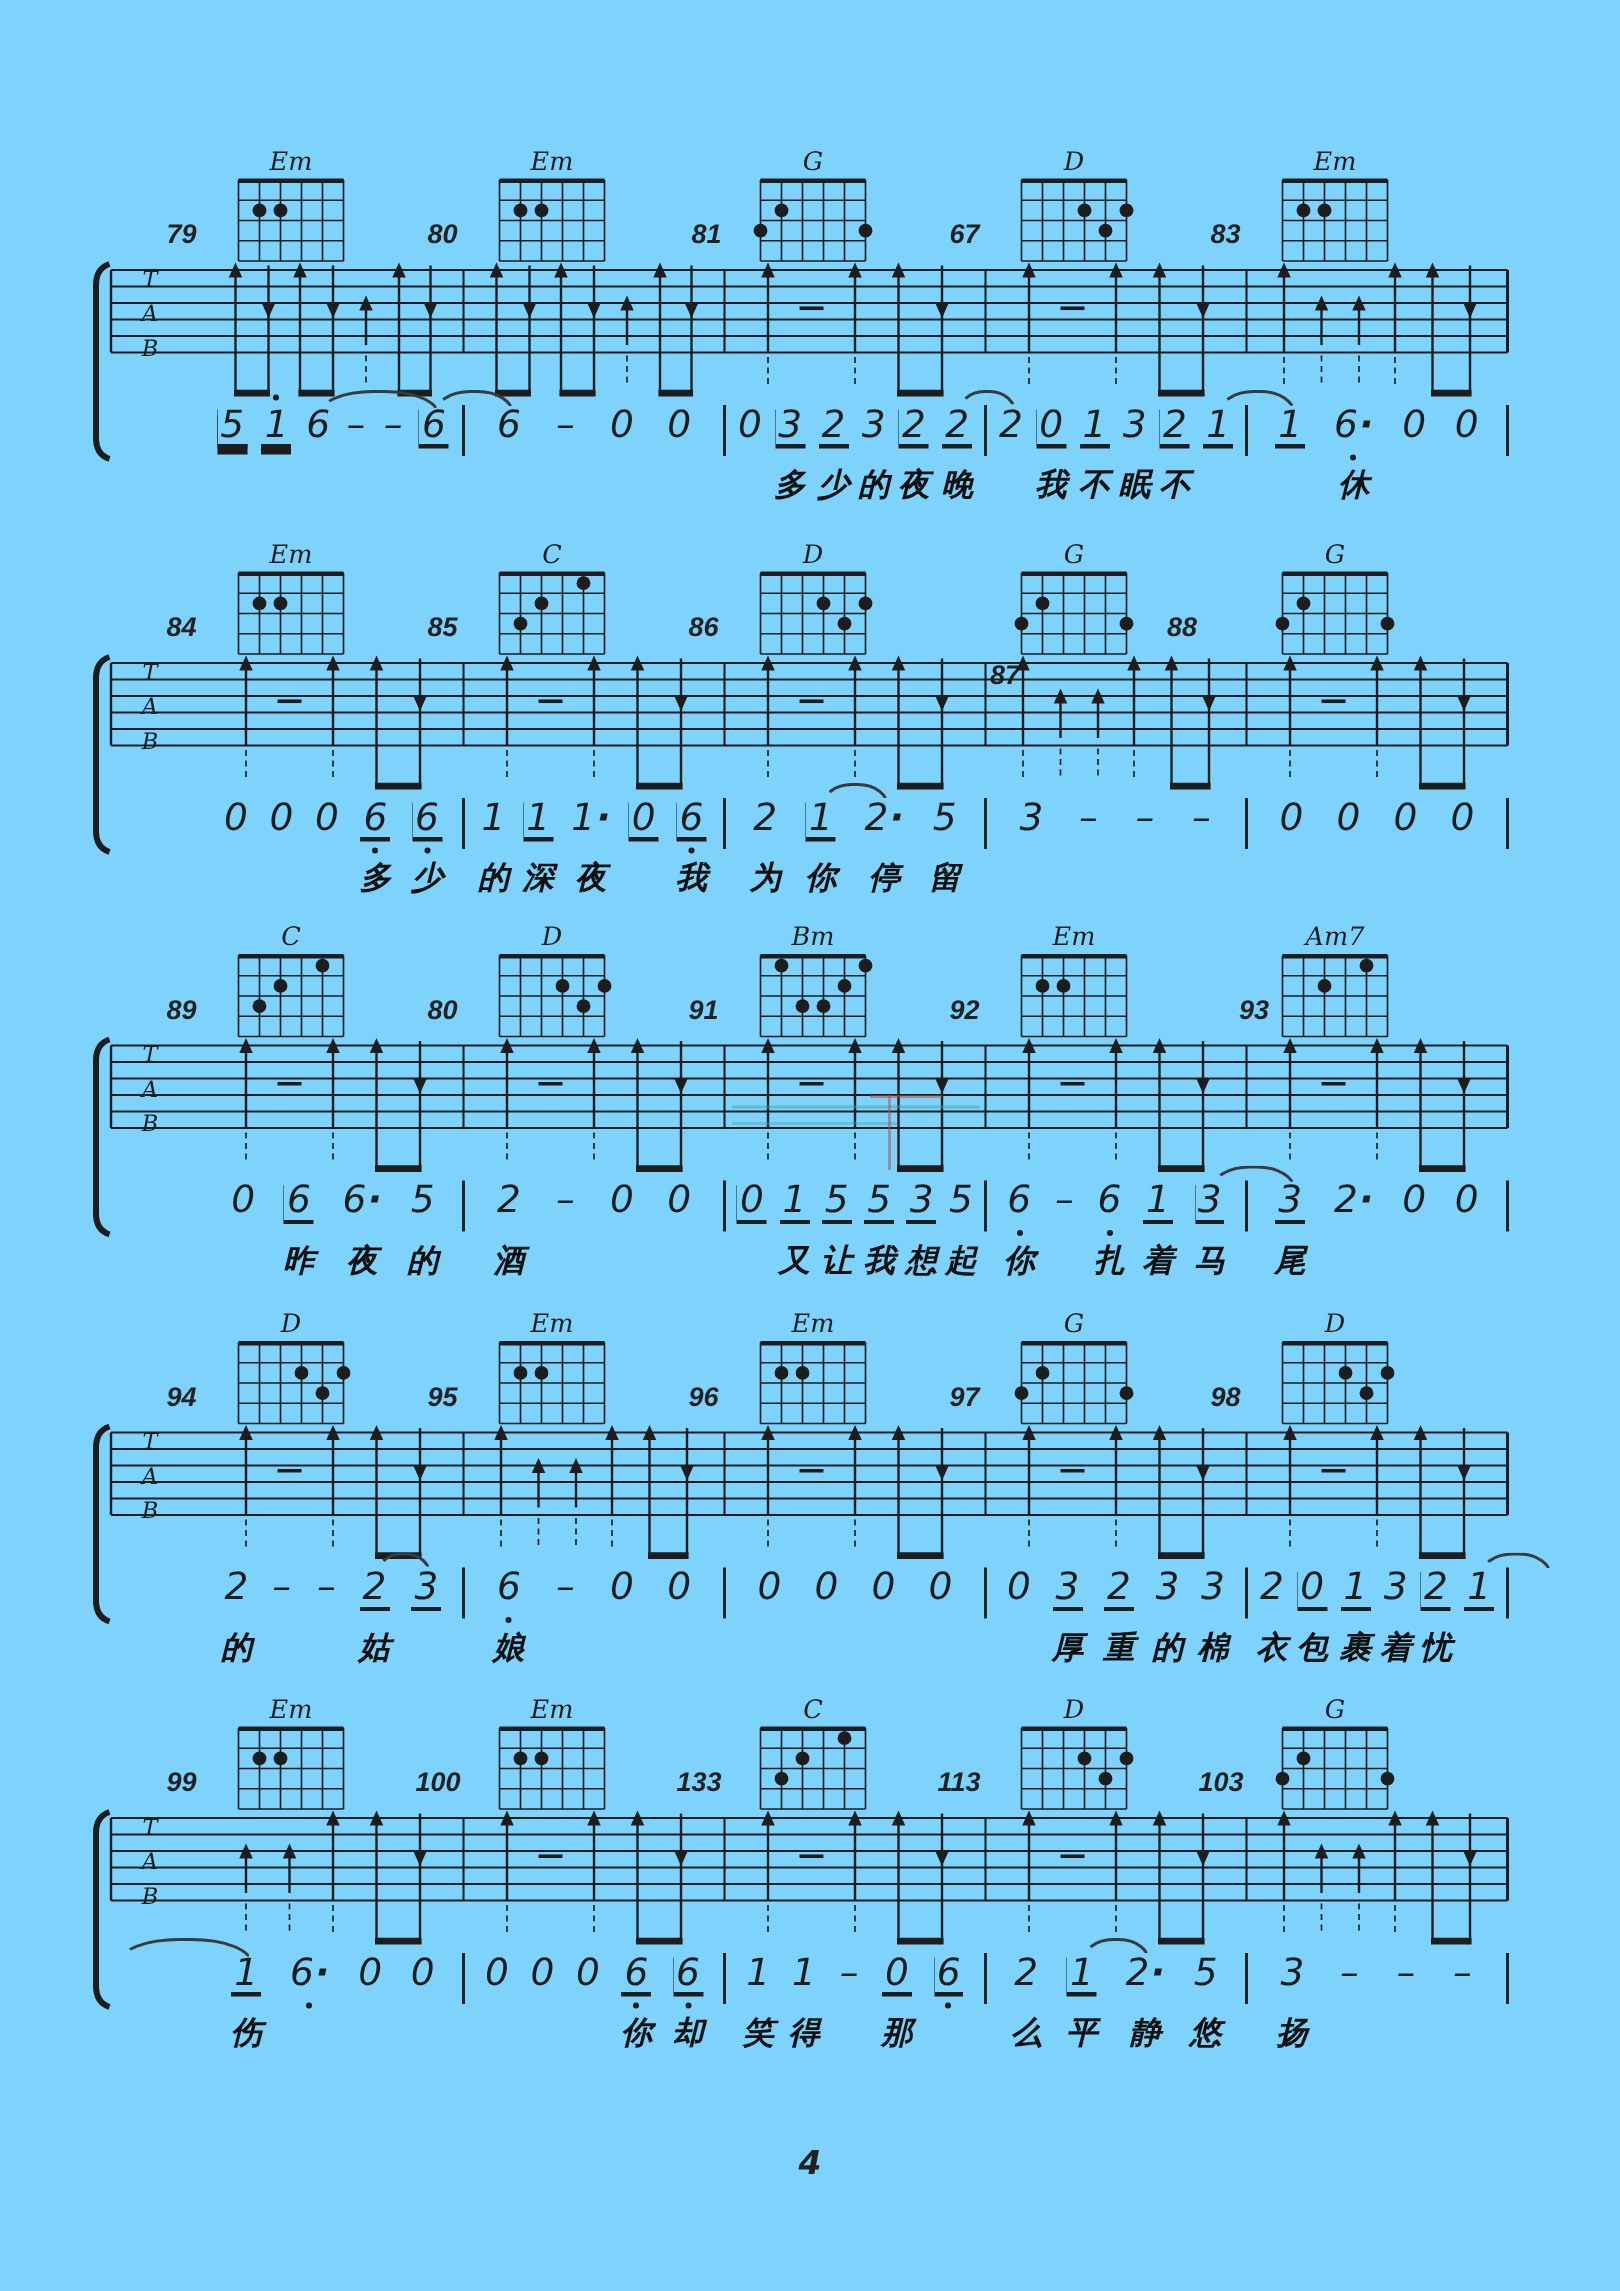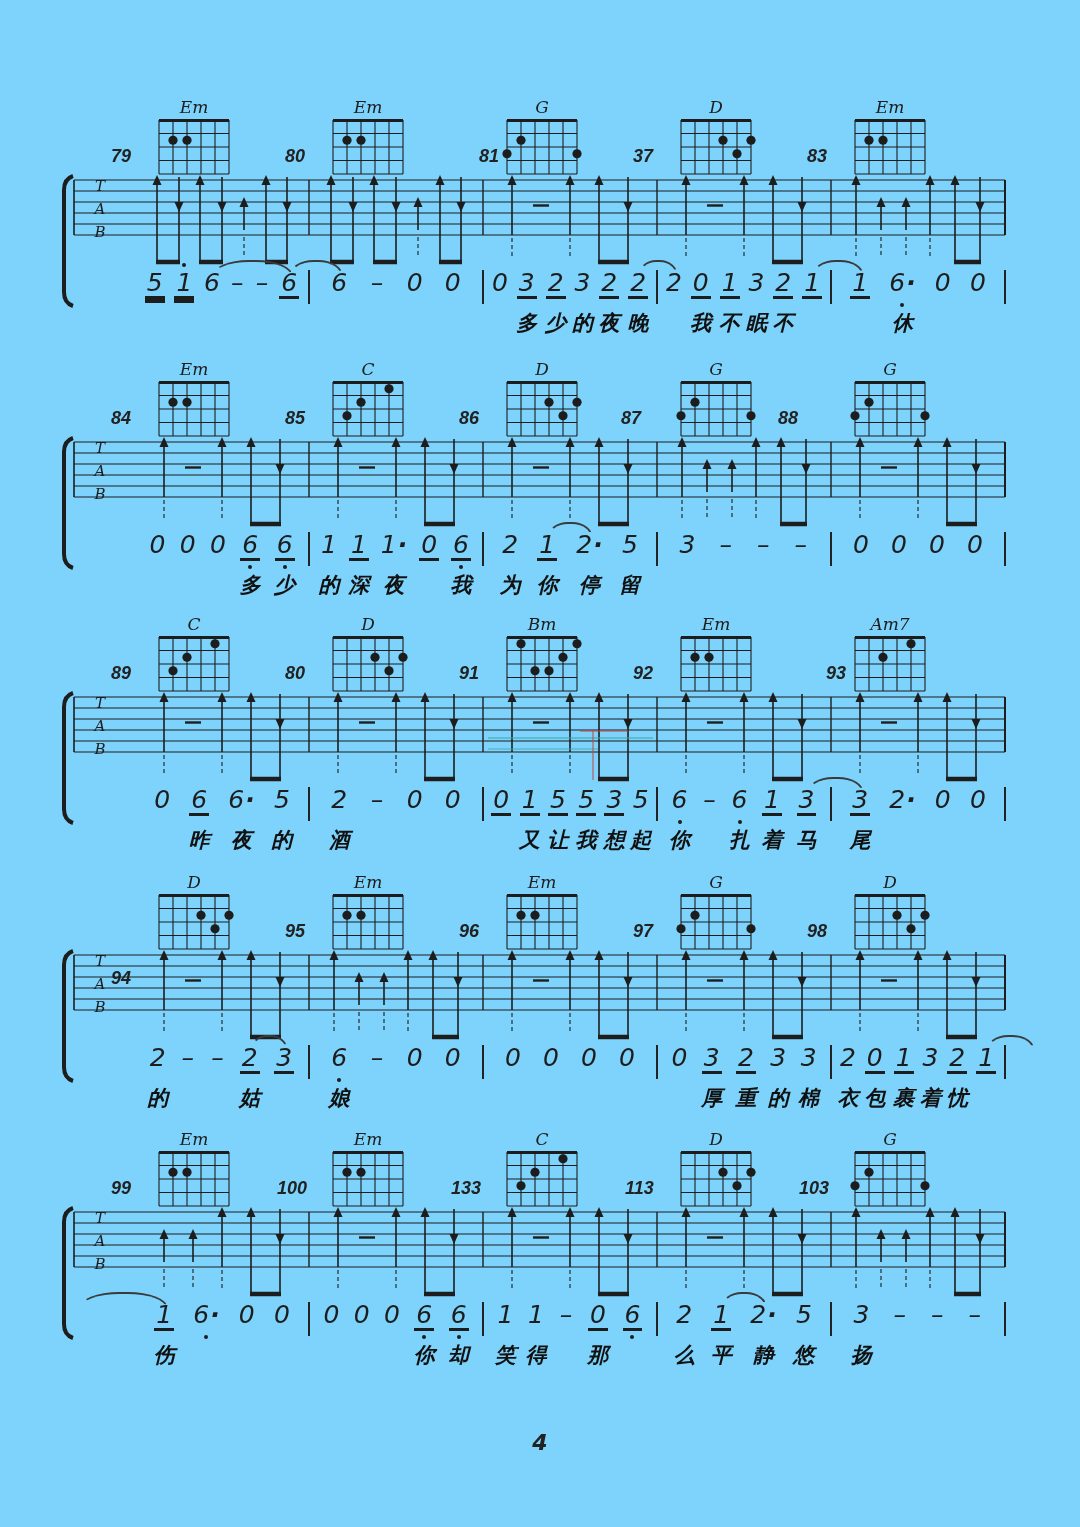--- a/index.html
+++ b/index.html
@@ -98,21 +98,21 @@
           <line x1="6" y1="20" x2="6" y2="74" stroke="#1d1d1d" stroke-width="1.1"></line>
           <line x1="20" y1="20" x2="20" y2="74" stroke="#1d1d1d" stroke-width="1.1"></line>
           <line x1="34" y1="20" x2="34" y2="74" stroke="#1d1d1d" stroke-width="1.1"></line>
           <line x1="48" y1="20" x2="48" y2="74" stroke="#1d1d1d" stroke-width="1.1"></line>
           <line x1="62" y1="20" x2="62" y2="74" stroke="#1d1d1d" stroke-width="1.1"></line>
           <line x1="76" y1="20" x2="76" y2="74" stroke="#1d1d1d" stroke-width="1.1"></line>
           <circle cx="20" cy="40.25" r="4.6" fill="#1d1d1d"></circle>
           <circle cx="6" cy="53.75" r="4.6" fill="#1d1d1d"></circle>
           <circle cx="76" cy="53.75" r="4.6" fill="#1d1d1d"></circle>
         </svg>
-        <div class="mnum" style="left: 411px;">81</div>
+        <div class="mnum" style="left: 393px;">81</div>
         <div class="jp-measure" style="left: 423px; width: 174px;">
           <span class="jp-cell"><span class="d">0</span></span>
           <span class="jp-cell"><span class="d ul1">3</span><span class="ly">多</span></span>
           <span class="jp-cell"><span class="d ul1">2</span><span class="ly">少</span></span>
           <span class="jp-cell"><span class="d">3</span><span class="ly">的</span></span>
           <span class="jp-cell"><span class="d ul1">2</span><span class="ly">夜</span></span>
           <span class="jp-cell"><span class="d ul1">2</span><span class="ly">晚</span></span>
         </div>
         <svg width="82" height="82" class="chord" style="left: 615px;">
           <text x="41" y="13" text-anchor="middle" font-size="17" font-family="&quot;DejaVu Serif&quot;,serif" fill="#1d1d1d">D</text>
@@ -125,21 +125,21 @@
           <line x1="6" y1="20" x2="6" y2="74" stroke="#1d1d1d" stroke-width="1.1"></line>
           <line x1="20" y1="20" x2="20" y2="74" stroke="#1d1d1d" stroke-width="1.1"></line>
           <line x1="34" y1="20" x2="34" y2="74" stroke="#1d1d1d" stroke-width="1.1"></line>
           <line x1="48" y1="20" x2="48" y2="74" stroke="#1d1d1d" stroke-width="1.1"></line>
           <line x1="62" y1="20" x2="62" y2="74" stroke="#1d1d1d" stroke-width="1.1"></line>
           <line x1="76" y1="20" x2="76" y2="74" stroke="#1d1d1d" stroke-width="1.1"></line>
           <circle cx="48" cy="40.25" r="4.6" fill="#1d1d1d"></circle>
           <circle cx="76" cy="40.25" r="4.6" fill="#1d1d1d"></circle>
           <circle cx="62" cy="53.75" r="4.6" fill="#1d1d1d"></circle>
         </svg>
-        <div class="mnum" style="left: 565px;">37</div>
+        <div class="mnum" style="left: 565px;">67</div>
         <div class="jp-measure" style="left: 597px; width: 174px;">
           <span class="jp-cell"><span class="d">2</span></span>
           <span class="jp-cell"><span class="d ul1">0</span><span class="ly">我</span></span>
           <span class="jp-cell"><span class="d ul1">1</span><span class="ly">不</span></span>
           <span class="jp-cell"><span class="d">3</span><span class="ly">眠</span></span>
           <span class="jp-cell"><span class="d ul1">2</span><span class="ly">不</span></span>
           <span class="jp-cell"><span class="d ul1">1</span></span>
         </div>
         <svg width="82" height="82" class="chord" style="left: 789px;">
           <text x="41" y="13" text-anchor="middle" font-size="17" font-family="&quot;DejaVu Serif&quot;,serif" fill="#1d1d1d">Em</text>
@@ -353,21 +353,21 @@
           <line x1="6" y1="20" x2="6" y2="74" stroke="#1d1d1d" stroke-width="1.1"></line>
           <line x1="20" y1="20" x2="20" y2="74" stroke="#1d1d1d" stroke-width="1.1"></line>
           <line x1="34" y1="20" x2="34" y2="74" stroke="#1d1d1d" stroke-width="1.1"></line>
           <line x1="48" y1="20" x2="48" y2="74" stroke="#1d1d1d" stroke-width="1.1"></line>
           <line x1="62" y1="20" x2="62" y2="74" stroke="#1d1d1d" stroke-width="1.1"></line>
           <line x1="76" y1="20" x2="76" y2="74" stroke="#1d1d1d" stroke-width="1.1"></line>
           <circle cx="20" cy="40.25" r="4.6" fill="#1d1d1d"></circle>
           <circle cx="6" cy="53.75" r="4.6" fill="#1d1d1d"></circle>
           <circle cx="76" cy="53.75" r="4.6" fill="#1d1d1d"></circle>
         </svg>
-        <div class="mnum" style="left: 553px;">87</div>
+        <div class="mnum" style="left: 592px; margin-top: 32px;">87</div>
         <div class="jp-measure" style="left: 597px; width: 174px;">
           <span class="jp-cell"><span class="d">3</span></span>
           <span class="jp-cell"><span class="d">–</span></span>
           <span class="jp-cell"><span class="d">–</span></span>
           <span class="jp-cell"><span class="d">–</span></span>
         </div>
         <svg width="82" height="82" class="chord" style="left: 789px;">
           <text x="41" y="13" text-anchor="middle" font-size="17" font-family="&quot;DejaVu Serif&quot;,serif" fill="#1d1d1d">G</text>
           <rect x="6" y="19" width="70" height="3" fill="#1d1d1d"></rect>
           <line x1="6" y1="20" x2="76" y2="20" stroke="#1d1d1d" stroke-width="1.1"></line>
@@ -702,21 +702,21 @@
           <line x1="6" y1="20" x2="6" y2="74" stroke="#1d1d1d" stroke-width="1.1"></line>
           <line x1="20" y1="20" x2="20" y2="74" stroke="#1d1d1d" stroke-width="1.1"></line>
           <line x1="34" y1="20" x2="34" y2="74" stroke="#1d1d1d" stroke-width="1.1"></line>
           <line x1="48" y1="20" x2="48" y2="74" stroke="#1d1d1d" stroke-width="1.1"></line>
           <line x1="62" y1="20" x2="62" y2="74" stroke="#1d1d1d" stroke-width="1.1"></line>
           <line x1="76" y1="20" x2="76" y2="74" stroke="#1d1d1d" stroke-width="1.1"></line>
           <circle cx="48" cy="40.25" r="4.6" fill="#1d1d1d"></circle>
           <circle cx="76" cy="40.25" r="4.6" fill="#1d1d1d"></circle>
           <circle cx="62" cy="53.75" r="4.6" fill="#1d1d1d"></circle>
         </svg>
-        <div class="mnum" style="left: 43px; margin-top: 47px;">94</div>
+        <div class="mnum" style="left: 43px;">94</div>
         <div class="jp-measure" style="left: 75px; width: 174px;">
           <span class="jp-cell"><span class="d">2</span><span class="ly">的</span></span>
           <span class="jp-cell"><span class="d">–</span></span>
           <span class="jp-cell"><span class="d">–</span></span>
           <span class="jp-cell"><span class="d ul1">2</span><span class="ly">姑</span></span>
           <span class="jp-cell"><span class="d ul1">3</span></span>
         </div>
         <svg width="82" height="82" class="chord" style="left: 267px;">
           <text x="41" y="13" text-anchor="middle" font-size="17" font-family="&quot;DejaVu Serif&quot;,serif" fill="#1d1d1d">Em</text>
           <rect x="6" y="19" width="70" height="3" fill="#1d1d1d"></rect>

